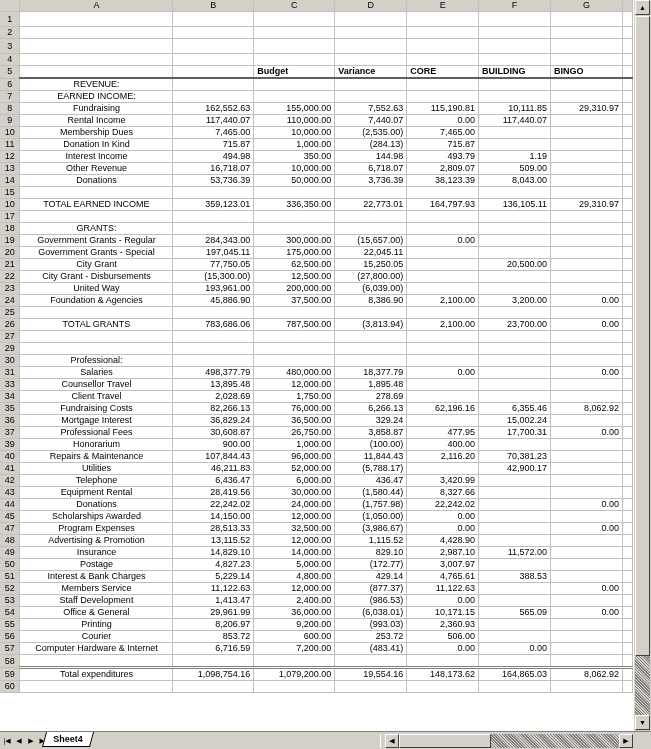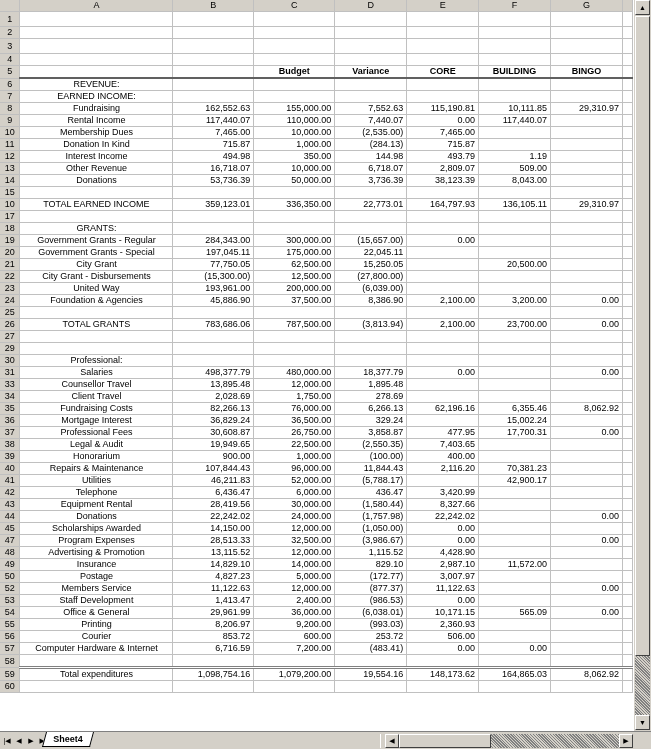--- a/index.html
+++ b/index.html
@@ -8,21 +8,21 @@
   .sheet { position: absolute; left: 0; top: 0; width: 633px; height: 731px; overflow: hidden; background:#fff; }
   table.grid { border-collapse: collapse; table-layout: fixed; }
   table.grid td, table.grid th { padding: 0 3px; height: 11px; line-height: 11px; white-space: nowrap; overflow: hidden;
         border-right: 1px solid #c0c0c0; border-bottom: 1px solid #c0c0c0; }
   th.colhdr { background: #d4d0c8; font-weight: normal; text-align: center; height: 12px; line-height: 12px;
         border-right: 1px solid #808080; border-bottom: 1px solid #808080; font-size: 9px; }
   th.corner { background: #d4d0c8; border-right: 1px solid #808080; border-bottom: 1px solid #808080; }
   td.rowhdr { background: #d4d0c8; text-align: center; border-right: 1px solid #808080; border-bottom: 1px solid #b0b0b0; color:#000; padding:0; }
   td.num { text-align: right; }
   td.lbl { text-align: center; }
-  td.hdr { font-weight: bold; text-align: center; }
+  td.hdr { font-weight: bold; text-align: left; }
   tr.tall td { height: 14px; line-height: 14px; }
   tr.under-hdr td.c { border-bottom: 2px solid #606060; }
   tr.total td.c { border-top: 1px solid #000; margin-top: 12px; }
   tr.total2 td.c { border-top: 3px double #808080; }
   .vscroll { position: absolute; left: 633px; top: 0; width: 18px; height: 731px; background: #d4d0c8; border-left:1px solid #fff; }
   .vbtn { position: absolute; left: 1px; width: 15px; height: 15px; background: #d4d0c8; border: 1px solid; border-color:#fff #404040 #404040 #fff; box-sizing: border-box; font-size: 7px; text-align:center; line-height: 13px; }
   .vthumb { position: absolute; left: 1px; top: 16px; width: 15px; height: 640px; background:#d4d0c8; border:1px solid; border-color:#fff #404040 #404040 #fff; box-sizing:border-box; }
   .vtrack { position: absolute; left: 1px; top: 656px; width: 15px; height: 59px;
             background-image: repeating-linear-gradient(45deg, #808080 0 1px, #d4d0c8 1px 2px); }
   .bottombar { position: absolute; left: 0; top: 731px; width: 651px; height: 18px; background: #d4d0c8; border-top: 1px solid #808080; }
@@ -445,31 +445,20 @@
           <td class="c lbl">Professional Fees</td>
           <td class="c num">30,608.87</td>
           <td class="c num">26,750.00</td>
           <td class="c num">3,858.87</td>
           <td class="c num">477.95</td>
           <td class="c num">17,700.31</td>
           <td class="c num">0.00</td>
           <td class="c"></td>
         </tr>
         <tr>
-          <td class="rowhdr">38</td>
-          <td class="c lbl">Legal &amp; Audit</td>
-          <td class="c num">19,949.65</td>
-          <td class="c num">22,500.00</td>
-          <td class="c num">(2,550.35)</td>
-          <td class="c num">7,403.65</td>
-          <td class="c num"></td>
-          <td class="c num"></td>
-          <td class="c"></td>
-        </tr>
-        <tr>
           <td class="rowhdr">39</td>
           <td class="c lbl">Honorarium</td>
           <td class="c num">900.00</td>
           <td class="c num">1,000.00</td>
           <td class="c num">(100.00)</td>
           <td class="c num">400.00</td>
           <td class="c num"></td>
           <td class="c num"></td>
           <td class="c"></td>
         </tr>
@@ -573,20 +562,31 @@
           <td class="c"></td>
         </tr>
         <tr>
           <td class="rowhdr">50</td>
           <td class="c lbl">Postage</td>
           <td class="c num">4,827.23</td>
           <td class="c num">5,000.00</td>
           <td class="c num">(172.77)</td>
           <td class="c num">3,007.97</td>
           <td class="c num"></td>
+          <td class="c num"></td>
+          <td class="c"></td>
+        </tr>
+        <tr>
+          <td class="rowhdr">51</td>
+          <td class="c lbl">Interest &amp; Bank Charges</td>
+          <td class="c num">5,229.14</td>
+          <td class="c num">4,800.00</td>
+          <td class="c num">429.14</td>
+          <td class="c num">4,765.61</td>
+          <td class="c num">388.53</td>
           <td class="c num"></td>
           <td class="c"></td>
         </tr>
         <tr>
           <td class="rowhdr">52</td>
           <td class="c lbl">Members Service</td>
           <td class="c num">11,122.63</td>
           <td class="c num">12,000.00</td>
           <td class="c num">(877.37)</td>
           <td class="c num">11,122.63</td>

